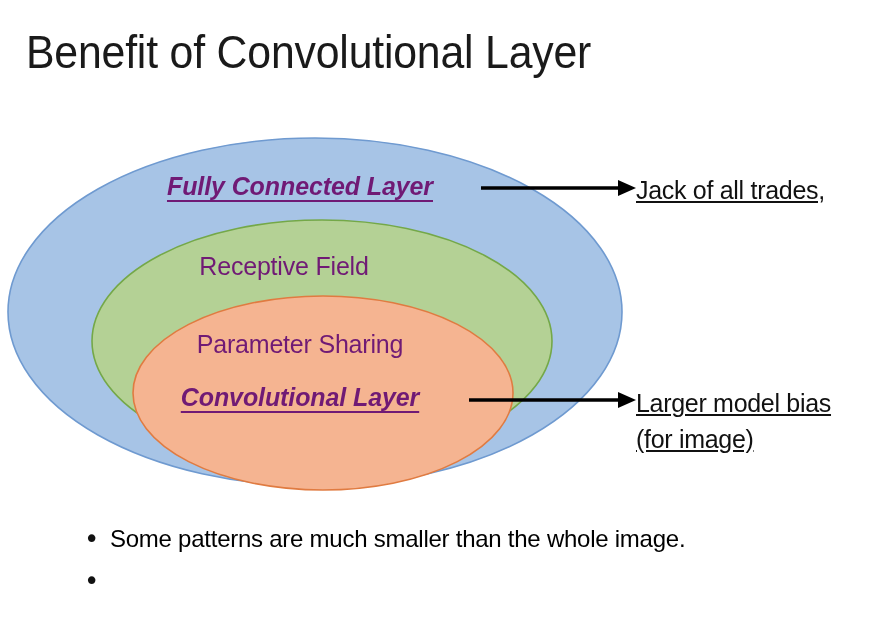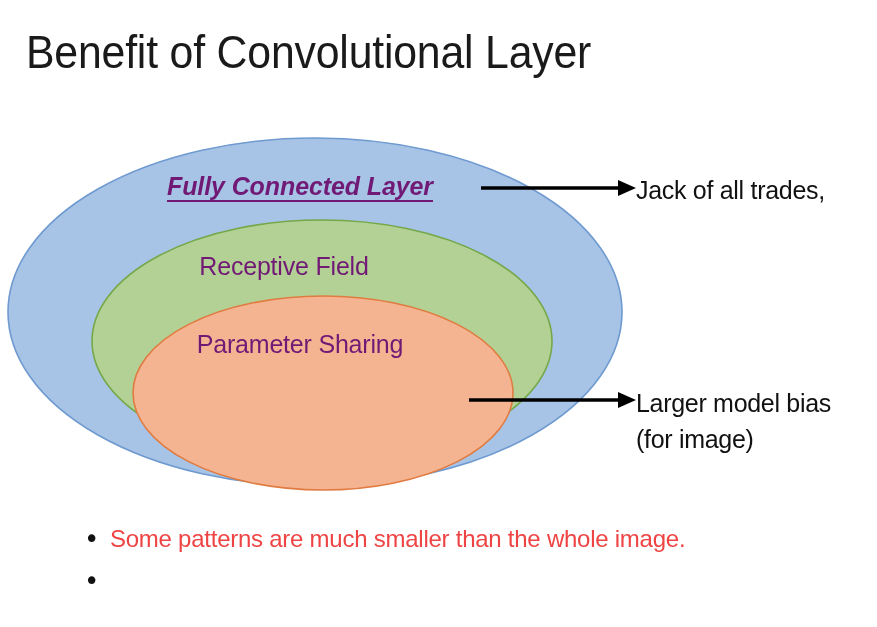--- a/index.html
+++ b/index.html
@@ -80,21 +80,21 @@
     font-family: "Liberation Sans", "DejaVu Sans", sans-serif;
     font-size: 25px;
     line-height: 36px;
     font-weight: 400;
     color: #111111;
     letter-spacing: -0.3px;
     white-space: nowrap;
   }
   #callout-jack { left: 636px; top: 172px; }
   #callout-bias { left: 636px; top: 385px; }
-  .callout-line { display: block; }
+  .callout-line { display: block; text-decoration: underline; }
 
   
   #bullet-list {
     position: absolute;
     left: 84px;
     top: 522px;
     width: 760px;
   }
   .bullet-row {
     display: flex;
@@ -106,21 +106,21 @@
     flex: 0 0 26px;
     font-size: 26px;
     line-height: 34px;
     color: #111111;
     text-align: left;
   }
   .bullet-text {
     font-family: "Liberation Sans", "DejaVu Sans", sans-serif;
     font-size: 24px;
     line-height: 34px;
-    color: #ef4444;
+    color: #000000;
     letter-spacing: -0.25px;
     white-space: nowrap;
   }
 </style>
 </head>
 <body>
 
 <div id="slide-title">Benefit of Convolutional Layer</div>
 
 <div id="venn-diagram">
@@ -143,20 +143,21 @@
       <polygon points="618,262 636,270 618,278" fill="#000000"></polygon>
     </g>
   </svg>
 
   <div class="venn-label emph" id="label-fully-connected">Fully Connected Layer</div>
 
   <div class="venn-label plain" id="label-receptive-field">Receptive Field</div>
 
   <div class="venn-label plain" id="label-parameter-sharing">Parameter Sharing</div>
 
+  <div class="venn-label emph" id="label-convolutional-layer">Convolutional Layer</div>
 </div>
 
 <div class="callout" id="callout-jack">
   <span class="callout-line">Jack of all trades,</span>
 </div>
 
 <div class="callout" id="callout-bias">
   <span class="callout-line">Larger model bias</span>
   <span class="callout-line">(for image)</span>
 </div>

